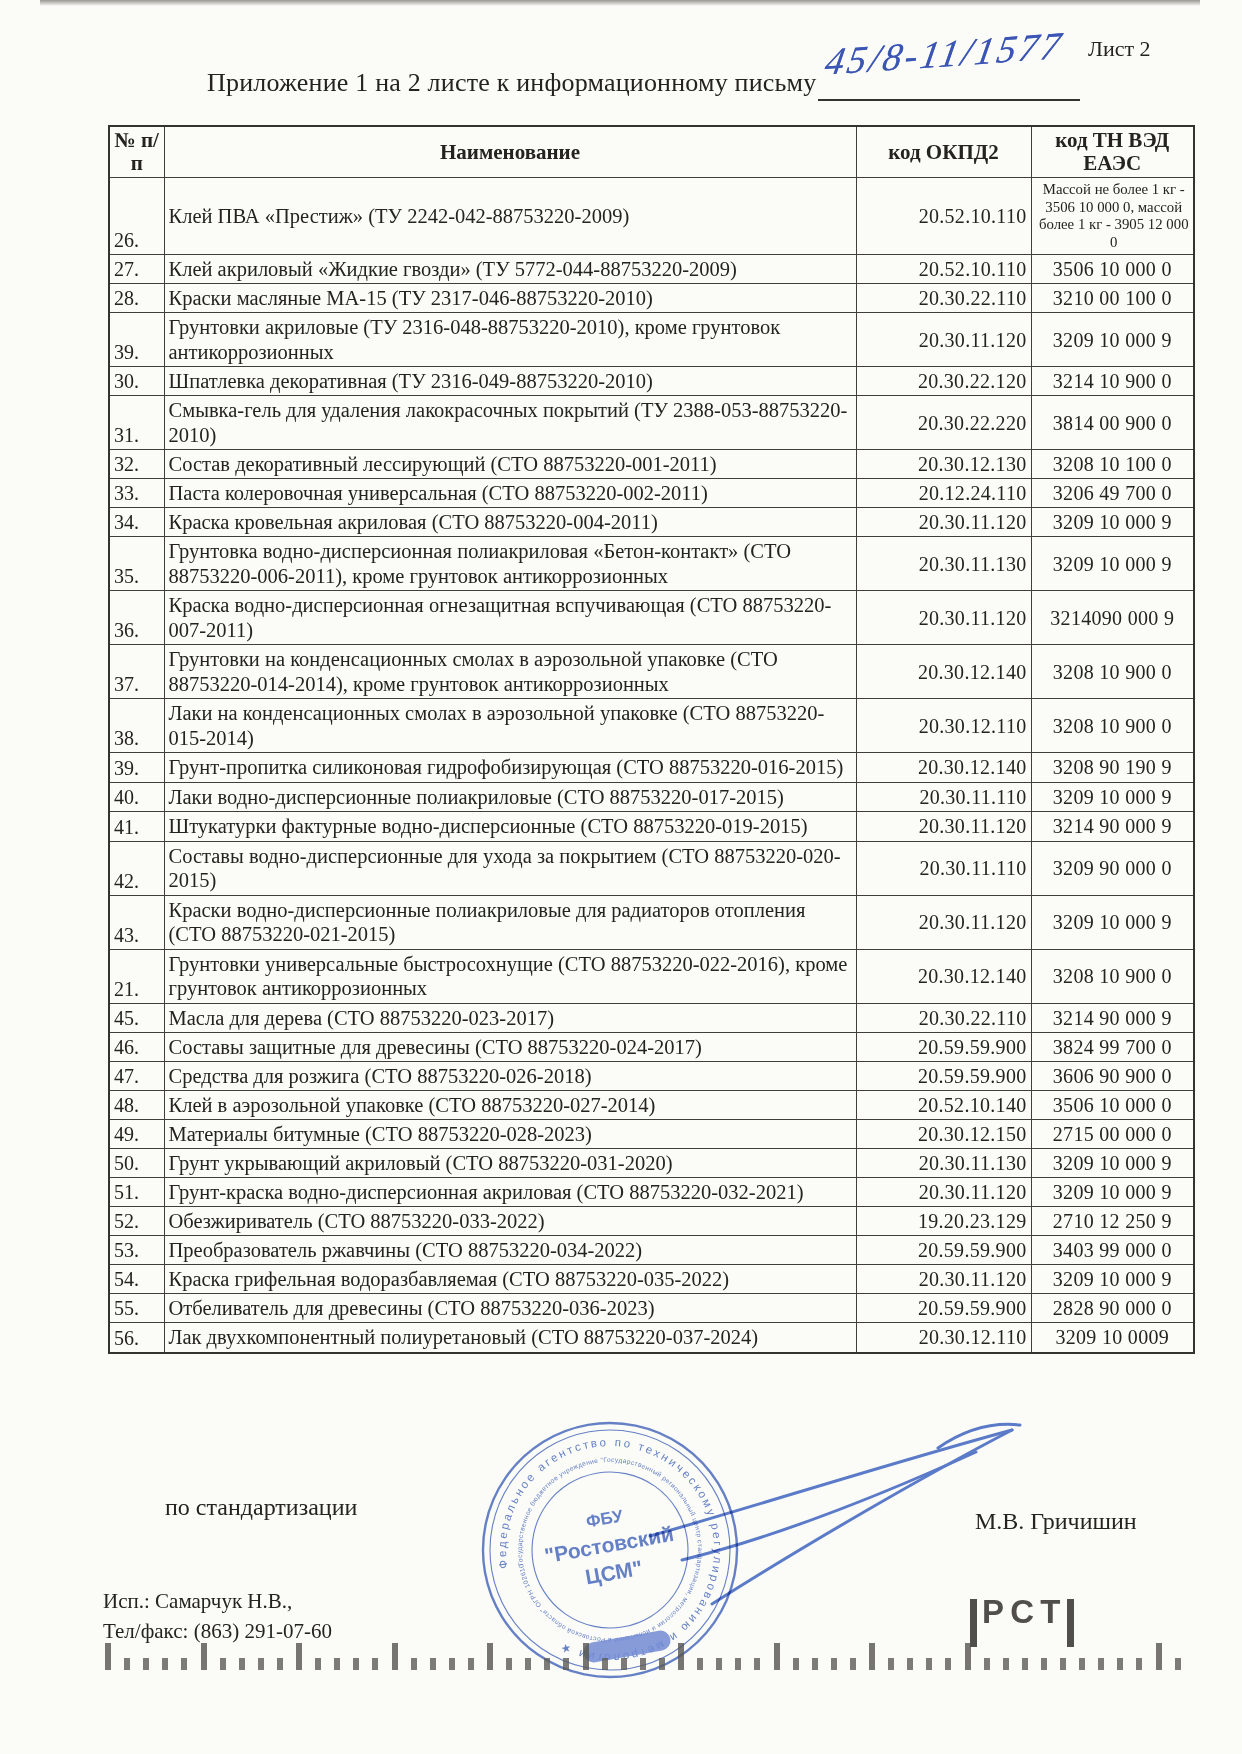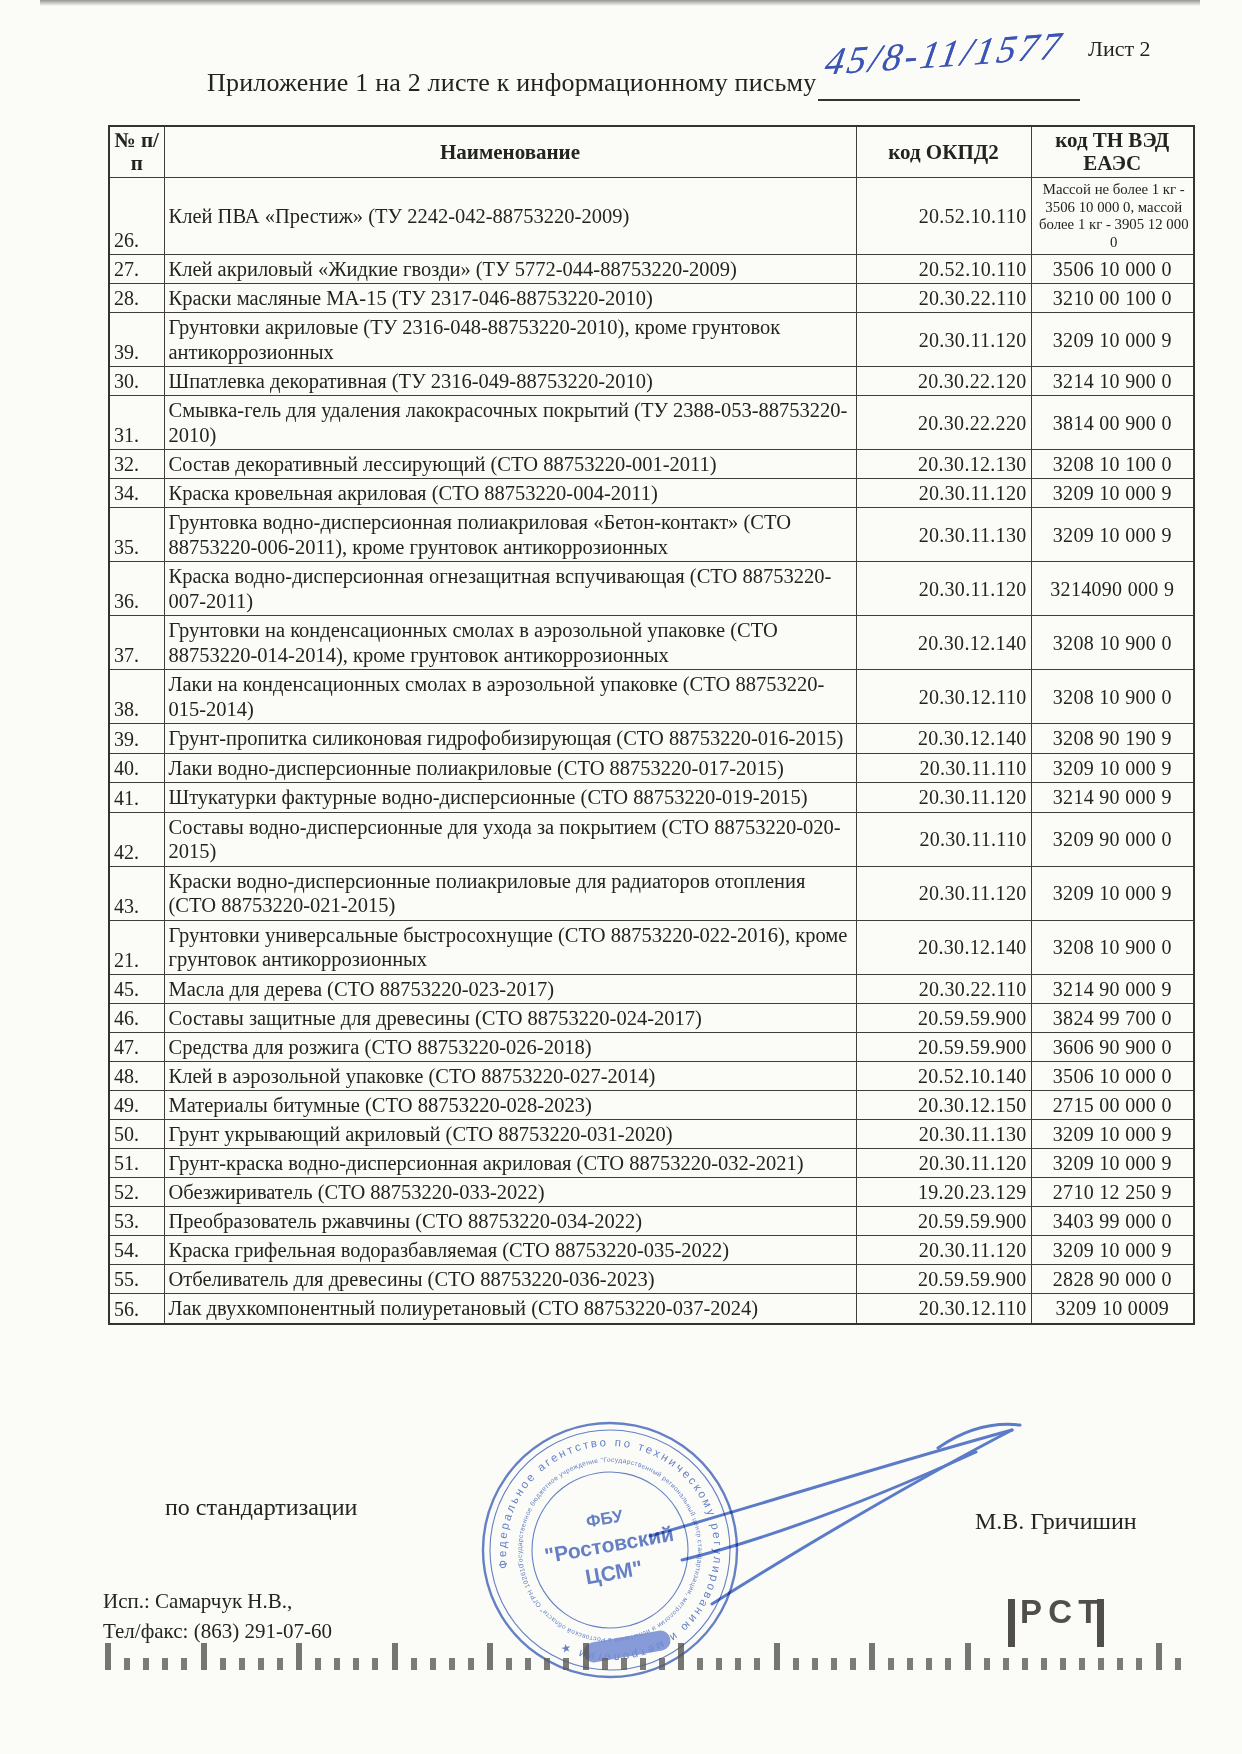--- a/index.html
+++ b/index.html
@@ -48,21 +48,21 @@
   .executor{position:absolute;left:103px;top:1586px;font-size:21px;line-height:30px;}
 
   .stamp{position:absolute;left:462px;top:1402px;width:296px;height:296px;
     mix-blend-mode:multiply;opacity:.88;}
   .signature{position:absolute;left:620px;top:1408px;width:440px;height:210px;
     mix-blend-mode:multiply;opacity:.9;}
 
   .ruler{position:absolute;left:105px;top:1640px;width:1090px;height:34px;}
   .tick{position:absolute;bottom:4px;width:6px;height:12px;background:#5c5b57;opacity:.8;}
   .tick.tall{height:27px;background:#55544f;}
-  .rst{position:absolute;left:1008px;top:1593px;width:96px;height:80px;}
+  .rst{position:absolute;left:970px;top:1593px;width:104px;height:80px;}
   .rst .bar{position:absolute;bottom:26px;width:7px;height:48px;background:#504f4c;}
   .rst .bar.r{right:0;}
   .rst .letters{position:absolute;left:12px;top:0;font-family:"Liberation Sans",sans-serif;
     font-weight:bold;font-size:33px;letter-spacing:7px;color:#504f4c;}
 </style>
 </head>
 <body>
 
 <div class="page">
 
@@ -124,20 +124,26 @@
           <td class="c-num">31.</td>
           <td class="c-name">Смывка-гель для удаления лакокрасочных покрытий (ТУ 2388-053-88753220-2010)</td>
           <td class="c-okpd">20.30.22.220</td>
           <td class="c-tnved">3814 00 900 0</td>
         </tr>
         <tr>
           <td class="c-num">32.</td>
           <td class="c-name">Состав декоративный лессирующий (СТО 88753220-001-2011)</td>
           <td class="c-okpd">20.30.12.130</td>
           <td class="c-tnved">3208 10 100 0</td>
+        </tr>
+        <tr>
+          <td class="c-num">33.</td>
+          <td class="c-name">Паста колеровочная универсальная (СТО 88753220-002-2011)</td>
+          <td class="c-okpd">20.12.24.110</td>
+          <td class="c-tnved">3206 49 700 0</td>
         </tr>
         <tr>
           <td class="c-num">34.</td>
           <td class="c-name">Краска кровельная акриловая (СТО 88753220-004-2011)</td>
           <td class="c-okpd">20.30.11.120</td>
           <td class="c-tnved">3209 10 000 9</td>
         </tr>
         <tr class="h2">
           <td class="c-num">35.</td>
           <td class="c-name">Грунтовка водно-дисперсионная полиакриловая «Бетон-контакт» (СТО 88753220-006-2011), кроме грунтовок антикоррозионных</td>

